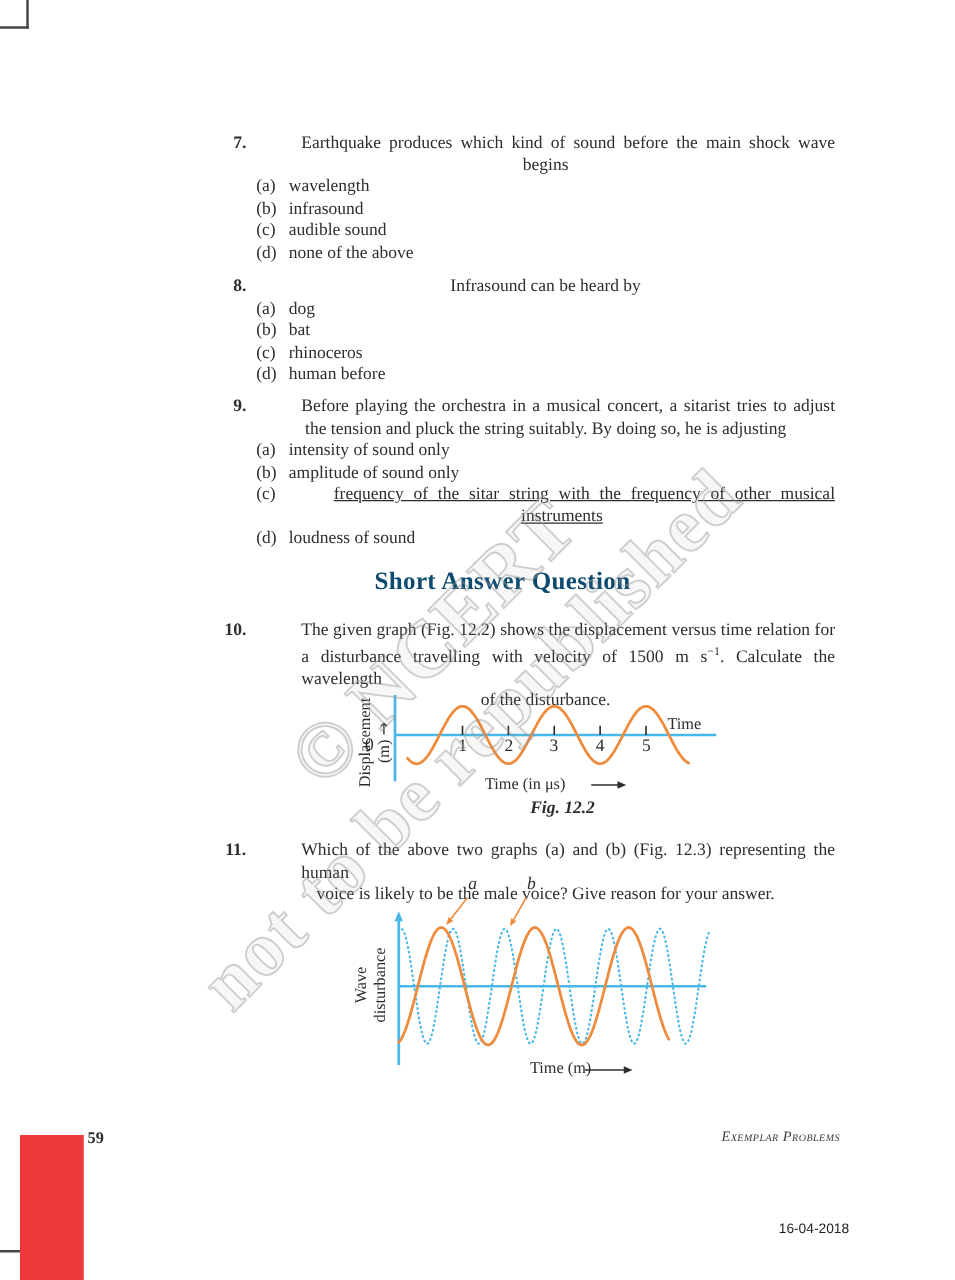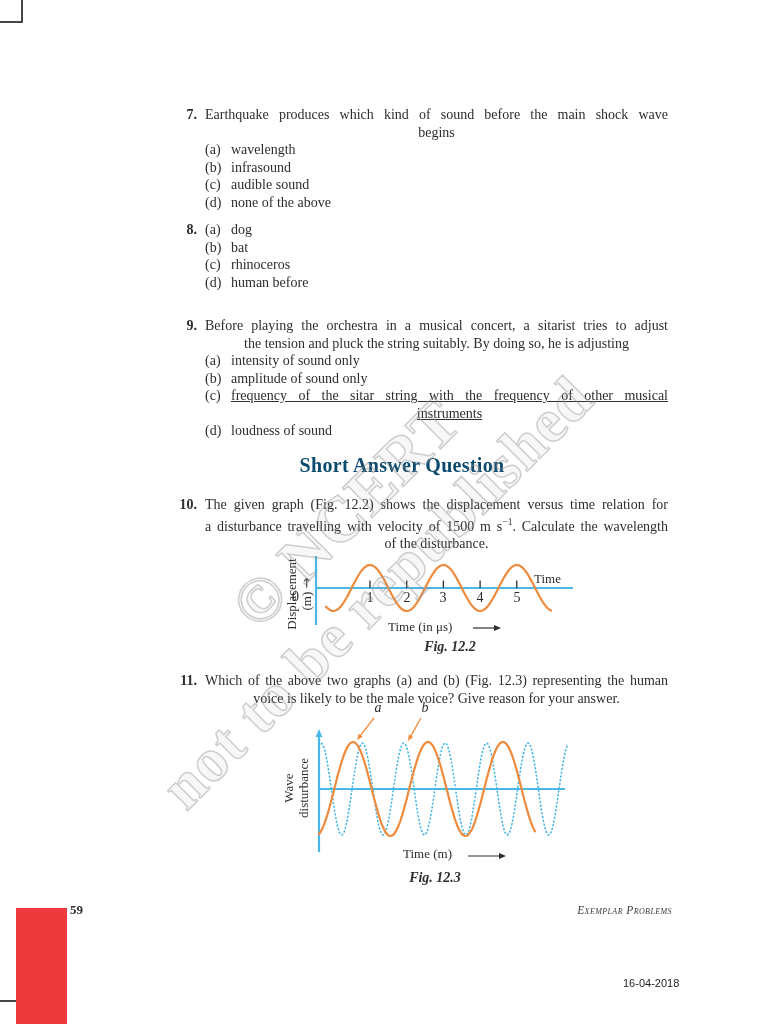--- a/index.html
+++ b/index.html
@@ -15,21 +15,21 @@
       transform:rotate(-45deg);transform-origin:0 50%;
       color:rgba(140,140,140,0.07);
       -webkit-text-stroke:1.5px rgba(150,150,150,0.45);
       letter-spacing:1px;}
   .wm1{left:243px;top:580px;font-size:64px;}
   .wm2{left:172px;top:762px;font-size:62px;}
 
   
   .q{position:absolute;left:205px;width:463px;font-size:14px;line-height:17.5px;}
   .qnum{position:absolute;left:-34px;width:26px;text-align:right;font-weight:bold;}
-  .jl{text-align:justify;text-align-last:justify;}
+  .jl{text-align:justify;text-align-last:justify;margin-left:36px;}
   .ll{text-align:center;}
   .opt{display:flex;}
   .olab{width:26px;flex:none;}
   .otext{flex:1;text-decoration:underline;}
 
   .heading{position:absolute;left:140px;top:454px;width:524px;text-align:center;
            font-size:20px;font-weight:bold;color:#0c4a6e;letter-spacing:0.3px;}
 
   
   .fig{position:absolute;}
@@ -78,20 +78,21 @@
         <span>audible sound</span>
       </div>
     <div class="opt">
         <span class="olab">(d)</span>
         <span>none of the above</span>
       </div>
   </div>
 
   <div class="q" style="top:221px;">
     <span class="qnum">8.</span>
+    <div class="ll">Infrasound can be heard by</div>
     <div class="opt">
         <span class="olab">(a)</span>
         <span>dog</span>
       </div>
     <div class="opt">
         <span class="olab">(b)</span>
         <span>bat</span>
       </div>
     <div class="opt">
         <span class="olab">(c)</span>
@@ -184,22 +185,21 @@
         <polygon points="138,43 138.75852518643268,36.53663868087608 143.14616189358213,39.01660725448231" fill="#ef8b3d"></polygon>
         <line x1="198" y1="158" x2="231.1" y2="158" stroke="#2f2c2d" stroke-width="1.2"></line>
         <polygon points="236,158 229,160.94 229,155.06" fill="#2f2c2d"></polygon>
       </svg>
     <div class="f-ylabel" style="left:-27px;top:74px;width:110px;height:32px;">
       <div>Wave</div>
       <div>disturbance</div>
     </div>
     <div class="curveLbl" style="left:100px;top:2px;">a</div>
     <div class="curveLbl" style="left:147px;top:2px;">b</div>
-    <div class="flabel" style="left:133px;top:148px;">Time (m)</div>
-    <div class="caption" style="left:0px;top:172px;width:330px;">Fig. 12.3</div>
+    <div class="flabel" style="left:154px;top:148px;">Time (m)</div>
   </div>
 
   <div class="wm wm1">© NCERT</div>
   <div class="wm wm2">not to be republished</div>
 
   <div class="rspine"></div>
   <div class="pagenum">59</div>
   <div class="booklbl">Exemplar Problems</div>
   <div class="pdate">16-04-2018</div>
 

